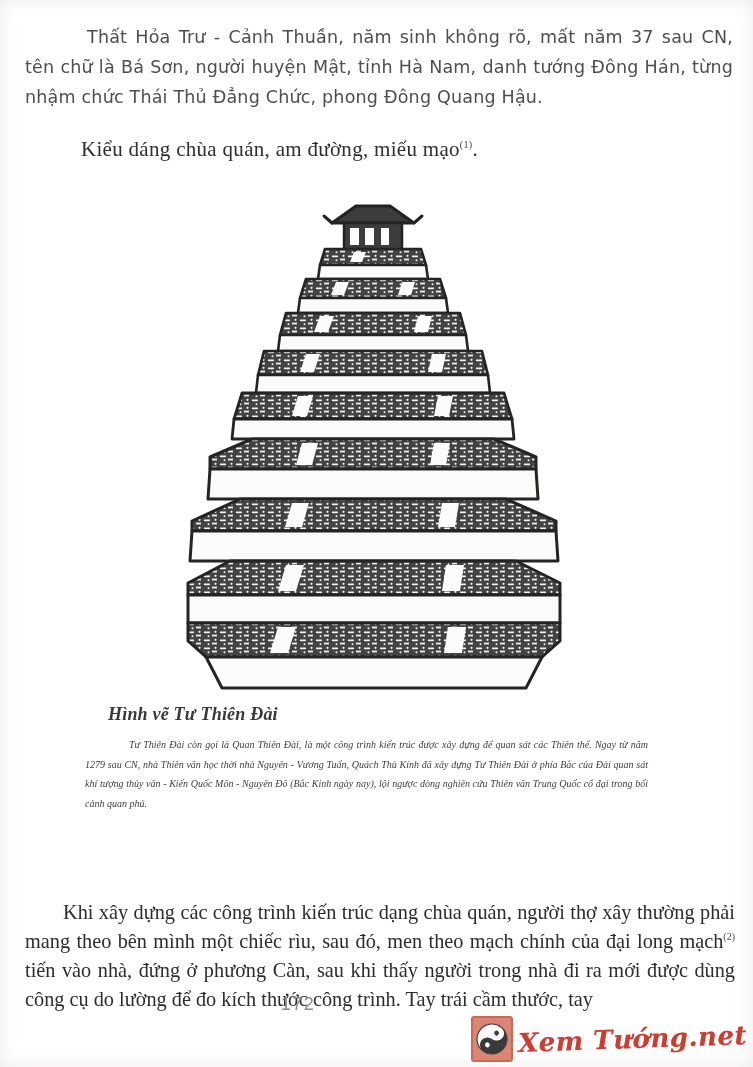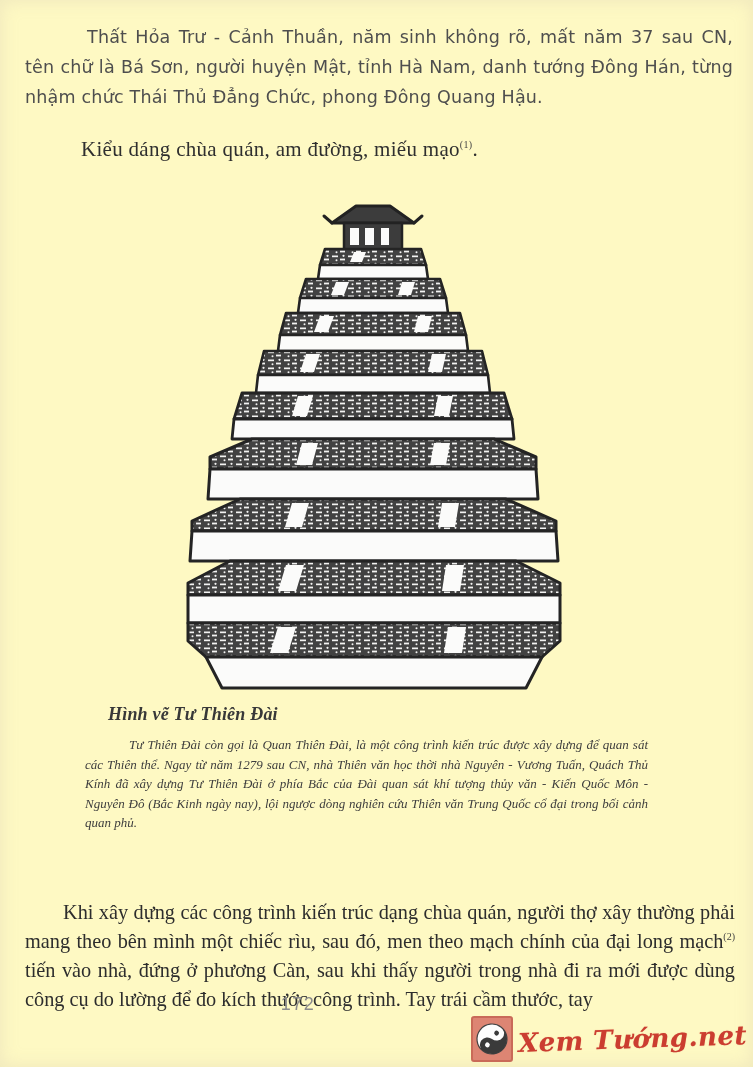--- a/index.html
+++ b/index.html
@@ -1,20 +1,20 @@
 <!DOCTYPE html>
 <html><head>
 <meta charset="utf-8">
 <style>
   * { margin:0; padding:0; box-sizing:border-box; }
   html,body { width:753px; height:1067px; }
   body { background:#e9e9e9; font-family:"Liberation Serif", serif; }
   .page {
     position:relative; width:753px; height:1067px; overflow:hidden;
-    background:#fef9c3;
+    background:#ffffff;
     box-shadow: inset 0 0 18px rgba(190,175,170,.25);
   }
   .p-intro {
     position:absolute; left:25px; top:22px; width:708px;
     font-family:"DejaVu Sans", sans-serif;
     font-size:17.5px; line-height:30px; color:#4e4e4e;
     text-align:justify; text-indent:62px; letter-spacing:.2px;
   }
   .section-line {
     position:absolute; left:55px; top:137px;
@@ -23,21 +23,21 @@
   sup.fn { font-size:10px; vertical-align:super; line-height:0; color:#444; }
   .figure-wrap { position:absolute; left:186px; top:198px; width:378px; height:494px; }
   .figure-wrap svg { width:100%; height:100%; display:block; }
   .cap-title {
     position:absolute; left:108px; top:704px;
     font-size:18px; font-weight:bold; font-style:italic; color:#383838;
     letter-spacing:.2px;
   }
   .cap-body {
     position:absolute; left:85px; top:735px; width:563px;
-    font-size:13px; line-height:19.5px; font-style:italic;
+    font-size:10px; line-height:19.5px; font-style:italic;
     text-align:justify; text-indent:44px; color:#3d3d3d;
   }
   .p-body {
     position:absolute; left:25px; top:898px; width:710px;
     font-size:20.3px; line-height:29px; color:#2d2d2d;
     text-align:justify; text-indent:38px;
   }
   .page-num {
     position:absolute; left:0; top:994px; width:596px; text-align:center;
     font-family:"Liberation Sans", sans-serif; font-weight:normal;

